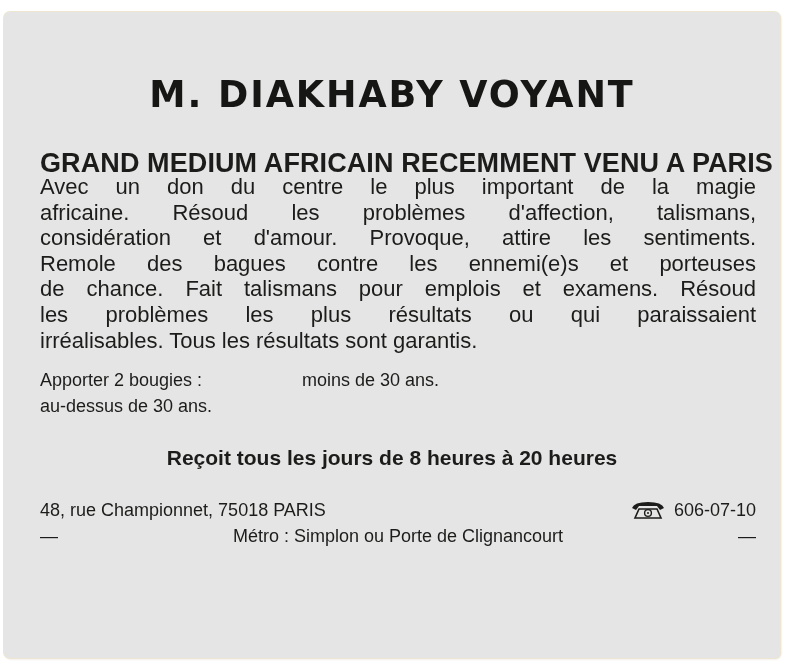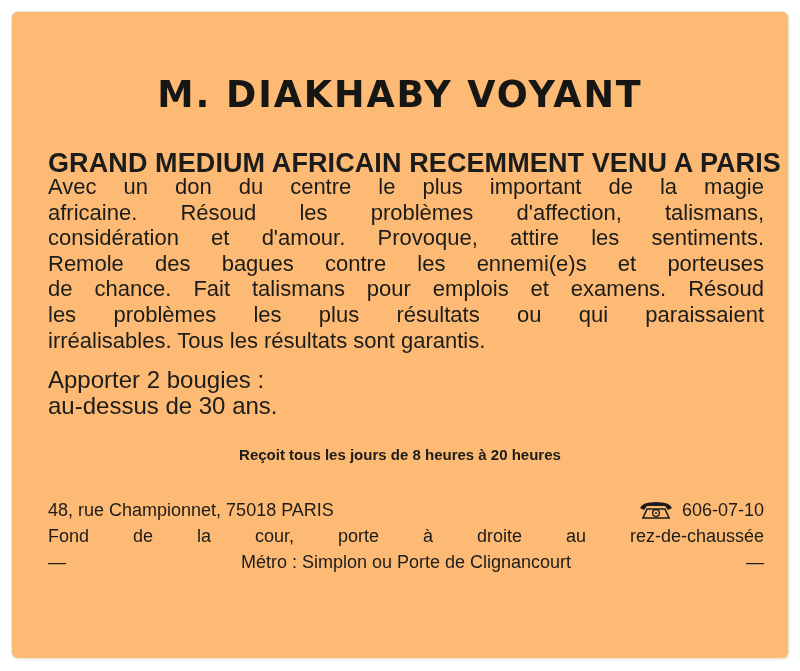--- a/index.html
+++ b/index.html
@@ -1,21 +1,21 @@
 <!DOCTYPE html>
 <html><head>
   <meta charset="utf-8">
   <style>
     html, body { margin: 0; padding: 0; }
     body {
       width: 800px; height: 671px; background: #ffffff; position: relative; overflow: hidden;
     }
     .card {
-      position: absolute; left: 12px; top: 12px; width: 776px; height: 646px;
-      background: #fdba74; border-radius: 6px;
+      position: absolute; left: 4px; top: 12px; width: 776px; height: 646px;
+      background: #e5e5e5; border-radius: 6px;
       box-shadow: 0 0 0 1px #ece6d2, 1px 1px 2px rgba(180,170,140,0.5);
       color: #1c1c1a;
     }
     .title {
       position: absolute; left: 0; right: 0; top: 60px; text-align: center;
       font-family: "DejaVu Sans", sans-serif; font-weight: bold;
       font-size: 38px; letter-spacing: 2px; color: #161614;
       transform: scaleX(0.96);
     }
     .subtitle {
@@ -24,27 +24,27 @@
       font-size: 27px; white-space: nowrap; letter-spacing: 0.1px;
     }
     .body-text {
       position: absolute; left: 36px; top: 162px; width: 716px;
       font-family: "Liberation Sans", sans-serif; font-size: 22px; line-height: 25.6px;
     }
     .body-line { display: block; text-align: justify; text-align-last: justify; white-space: nowrap; }
     .body-line.last { text-align-last: left; }
     .bougies {
       position: absolute; left: 36px; top: 355px;
-      font-family: "Liberation Sans", sans-serif; font-size: 24px; line-height: 26px;
+      font-family: "Liberation Sans", sans-serif; font-size: 18px; line-height: 26px;
     }
     .bougie-row { display: flex; }
     .bougie-label { width: 262px; }
     .hours {
       position: absolute; left: 0; right: 0; top: 434px; text-align: center;
-      font-family: "Liberation Sans", sans-serif; font-weight: bold; font-size: 15px;
+      font-family: "Liberation Sans", sans-serif; font-weight: bold; font-size: 21px;
     }
     .address-block {
       position: absolute; left: 36px; top: 485px; width: 716px;
       font-family: "Liberation Sans", sans-serif; font-size: 18px; line-height: 26px;
     }
     .addr-row { display: flex; justify-content: space-between; align-items: center; }
     .phone { display: flex; align-items: center; gap: 8px; }
     .phone-icon { width: 36px; height: 20px; display: inline-block; }
     .justify-line { display: block; text-align: justify; text-align-last: justify; white-space: nowrap; }
     .metro-row { display: flex; justify-content: space-between; }
@@ -63,20 +63,21 @@
     <span class="body-line">considération et d'amour. Provoque, attire les sentiments.</span>
     <span class="body-line">Remole des bagues contre les ennemi(e)s et porteuses</span>
     <span class="body-line">de chance. Fait talismans pour emplois et examens. Résoud</span>
     <span class="body-line">les problèmes les plus résultats ou qui paraissaient</span>
     <span class="body-line last">irréalisables. Tous les résultats sont garantis.</span>
   </div>
 
   <div class="bougies">
     <div class="bougie-row">
       <span class="bougie-label">Apporter 2 bougies :</span>
+      <span>moins de 30 ans.</span>
     </div>
     <div class="bougie-row">
       <span>au-dessus de 30 ans.</span>
     </div>
   </div>
 
   <div class="hours">Reçoit tous les jours de 8 heures à 20 heures</div>
 
   <div class="address-block">
     <div class="addr-row">
@@ -86,20 +87,19 @@
           <svg width="36" height="20" viewBox="0 0 36 20">
             <path d="M2 8 Q4 2 18 2 Q32 2 34 8 L30 10 L27 6 L9 6 L6 10 Z" fill="#1c1c1a"></path>
             <path d="M9 9 L27 9 L31 18 L5 18 Z" fill="none" stroke="#1c1c1a" stroke-width="1.6"></path>
             <circle cx="18" cy="13" r="3.4" fill="none" stroke="#1c1c1a" stroke-width="1.4"></circle>
             <circle cx="18" cy="13" r="1" fill="#1c1c1a"></circle>
           </svg>
         </span>
         <span>606-07-10</span>
       </span>
     </div>
-    <span class="justify-line">Fond de la cour, porte à droite au rez-de-chaussée</span>
     <div class="metro-row">
       <span class="dash">—</span>
       <span>Métro : Simplon ou Porte de Clignancourt</span>
       <span class="dash" style="text-align:right">—</span>
     </div>
   </div>
 </div>
 
 </body></html>

